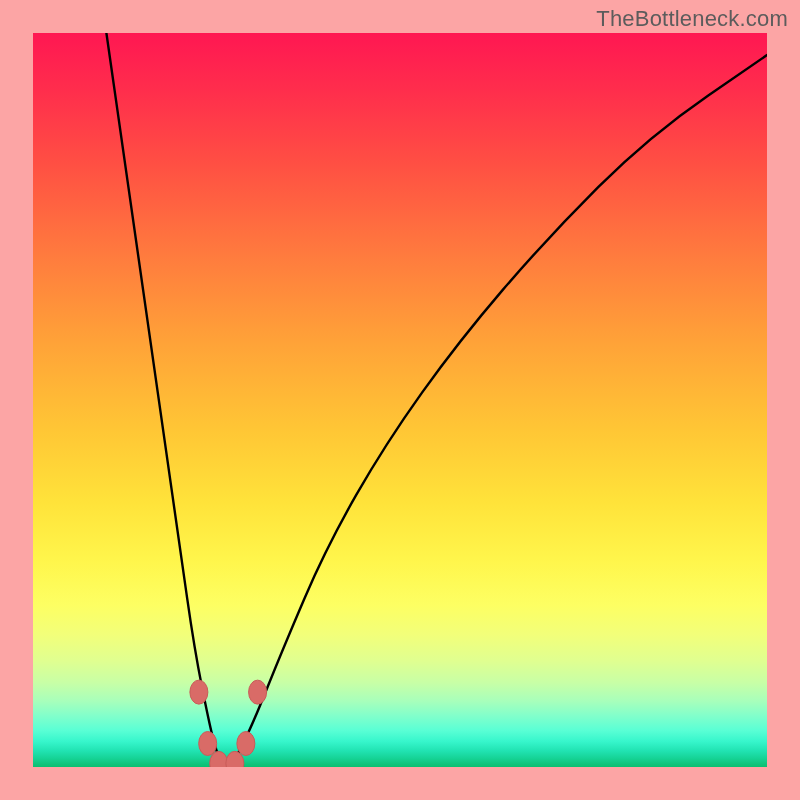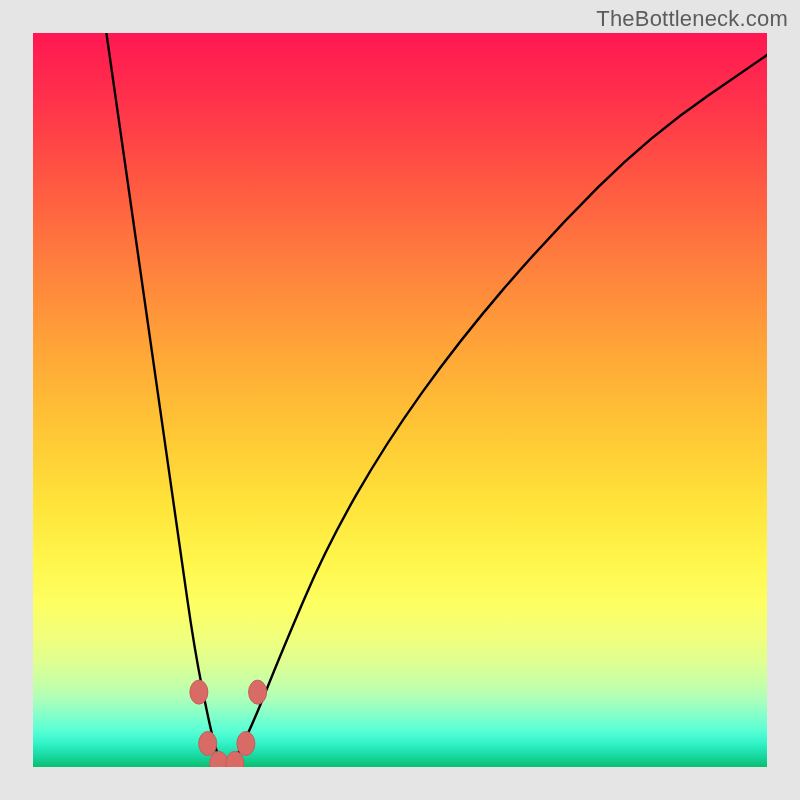--- a/index.html
+++ b/index.html
@@ -10,21 +10,21 @@
     background: #000;
     overflow: hidden;
     font-family: Arial, Helvetica, sans-serif;
   }
   .frame {
     position: absolute;
     top: 0;
     left: 0;
     width: 800px;
     height: 800px;
-    background: #e5e5e5;
+    background: #fca5a5;
   }
   .plot-area {
     position: absolute;
     top: 33px;
     left: 33px;
     width: 734px;
     height: 734px;
     background: linear-gradient(
       to bottom,
       #ff1752 0%,

